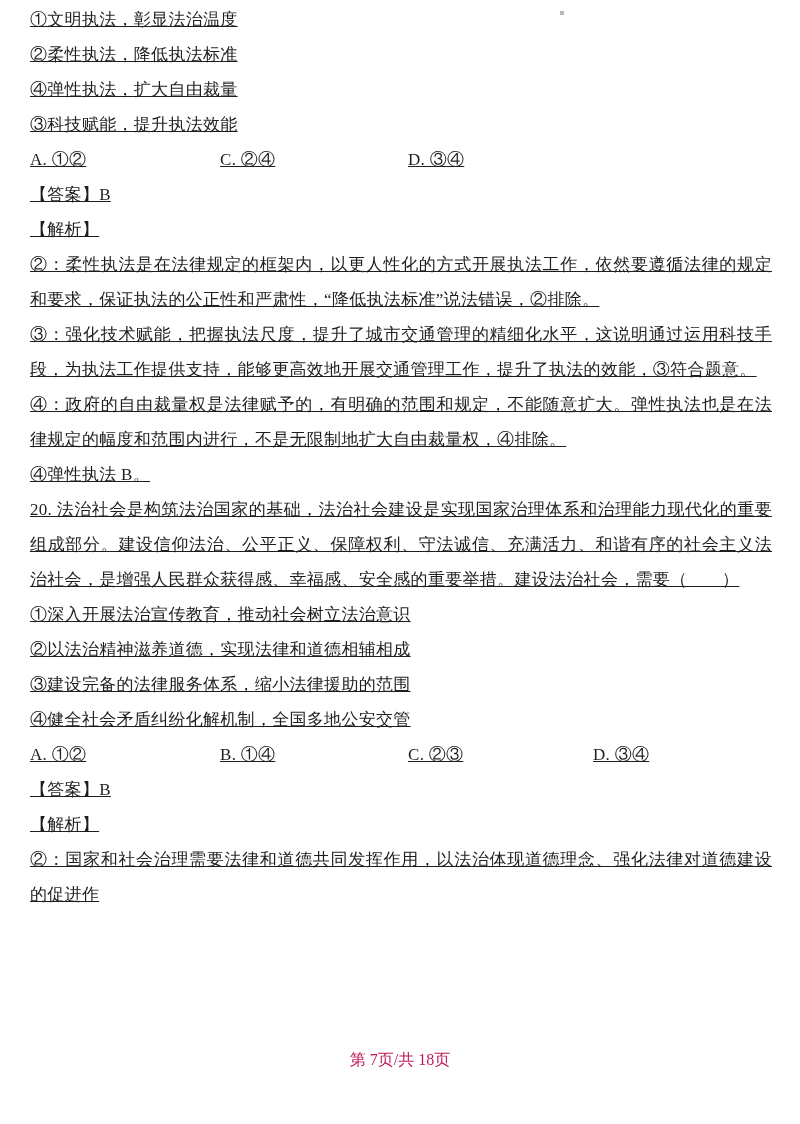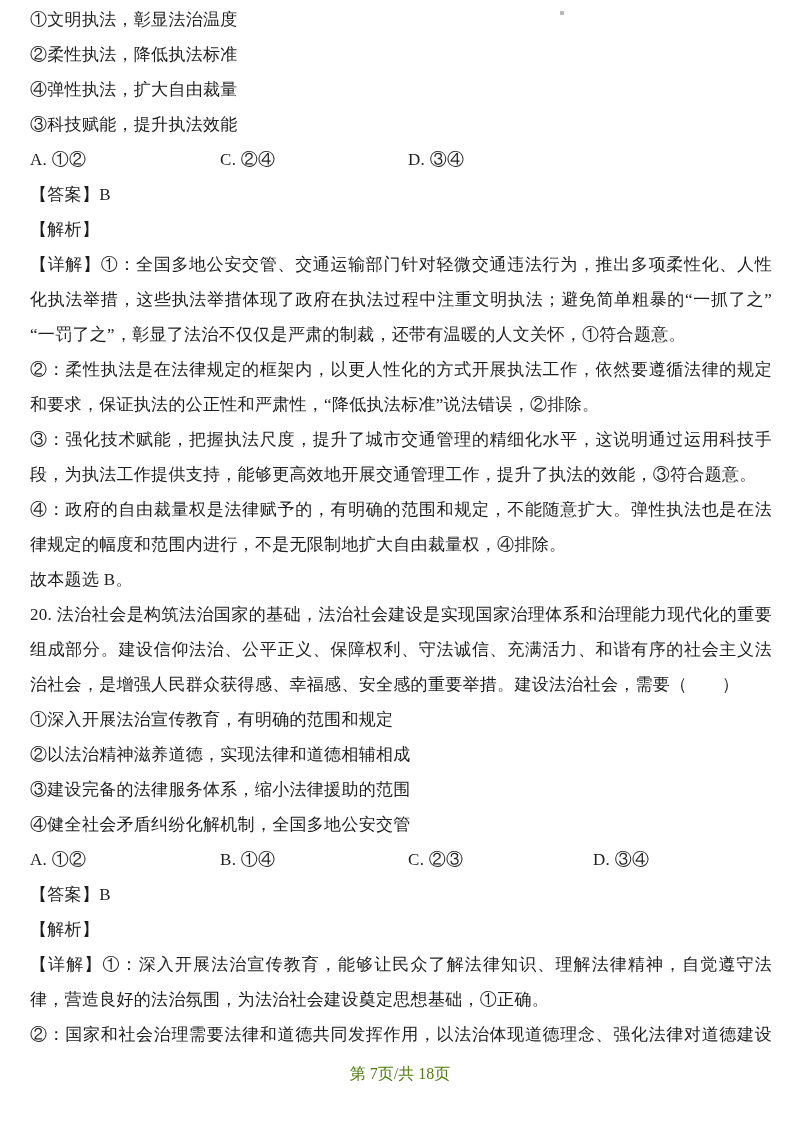--- a/index.html
+++ b/index.html
@@ -23,20 +23,21 @@
   .content {
     position: absolute;
     top: 2px;
     left: 30px;
     width: 742px;
     height: 1050px;
     overflow: hidden;
     font-size: 17px;
     line-height: 35px;
     letter-spacing: 0.3px;
+    text-decoration: underline;
   }
   .line {
     white-space: nowrap;
   }
   .para {
     margin: 0;
     text-align: justify;
   }
   .choices {
     display: grid;
@@ -46,22 +47,21 @@
     white-space: nowrap;
   }
   .footer {
     position: absolute;
     top: 1048px;
     left: 0;
     width: 800px;
     text-align: center;
     font-size: 16px;
     line-height: 24px;
-    color: #4d7c0f;
-    margin-top: 14px;
+    color: #be185d;
   }
   .speck {
     position: absolute;
     left: 560px;
     top: 11px;
     width: 4px;
     height: 4px;
     background: #b9b9b9;
   }
 </style>
@@ -80,41 +80,39 @@
 
     <div class="choices">
       <span>A. ①②</span>
       <span>C. ②④</span>
       <span>D. ③④</span>
     </div>
 
     <div class="line">【答案】B</div>
     <div class="line">【解析】</div>
 
-    <p class="para">【详解】①：全国多地公安交管、交通运输部门针对轻微交通违法行为，推出多项柔性化、人性化执法举措，这些执法举措体现了政府在执法过程中注重文明执法；避免简单粗暴的“一抓了之”“一罚了之”，彰显了法治不仅仅是严肃的制裁，还带有温暖的人文关怀，①符合题意。</p>
     <p class="para">②：柔性执法是在法律规定的框架内，以更人性化的方式开展执法工作，依然要遵循法律的规定和要求，保证执法的公正性和严肃性，“降低执法标准”说法错误，②排除。</p>
     <p class="para">③：强化技术赋能，把握执法尺度，提升了城市交通管理的精细化水平，这说明通过运用科技手段，为执法工作提供支持，能够更高效地开展交通管理工作，提升了执法的效能，③符合题意。</p>
     <p class="para">④：政府的自由裁量权是法律赋予的，有明确的范围和规定，不能随意扩大。弹性执法也是在法律规定的幅度和范围内进行，不是无限制地扩大自由裁量权，④排除。</p>
-    <div class="line">故本题选 B。</div>
+    <div class="line">④弹性执法 B。</div>
 
     <p class="para">20. 法治社会是构筑法治国家的基础，法治社会建设是实现国家治理体系和治理能力现代化的重要组成部分。建设信仰法治、公平正义、保障权利、守法诚信、充满活力、和谐有序的社会主义法治社会，是增强人民群众获得感、幸福感、安全感的重要举措。建设法治社会，需要（　　）</p>
 
-    <div class="line">①深入开展法治宣传教育，有明确的范围和规定</div>
+    <div class="line">①深入开展法治宣传教育，推动社会树立法治意识</div>
     <div class="line">②以法治精神滋养道德，实现法律和道德相辅相成</div>
     <div class="line">③建设完备的法律服务体系，缩小法律援助的范围</div>
     <div class="line">④健全社会矛盾纠纷化解机制，全国多地公安交管</div>
 
     <div class="choices">
       <span>A. ①②</span>
       <span>B. ①④</span>
       <span>C. ②③</span>
       <span>D. ③④</span>
     </div>
 
     <div class="line">【答案】B</div>
     <div class="line">【解析】</div>
 
-    <p class="para">【详解】①：深入开展法治宣传教育，能够让民众了解法律知识、理解法律精神，自觉遵守法律，营造良好的法治氛围，为法治社会建设奠定思想基础，①正确。</p>
     <p class="para">②：国家和社会治理需要法律和道德共同发挥作用，以法治体现道德理念、强化法律对道德建设的促进作</p>
   </div>
 
   <div class="footer">第 7页/共 18页</div>
 </div>
 
 </body></html>

